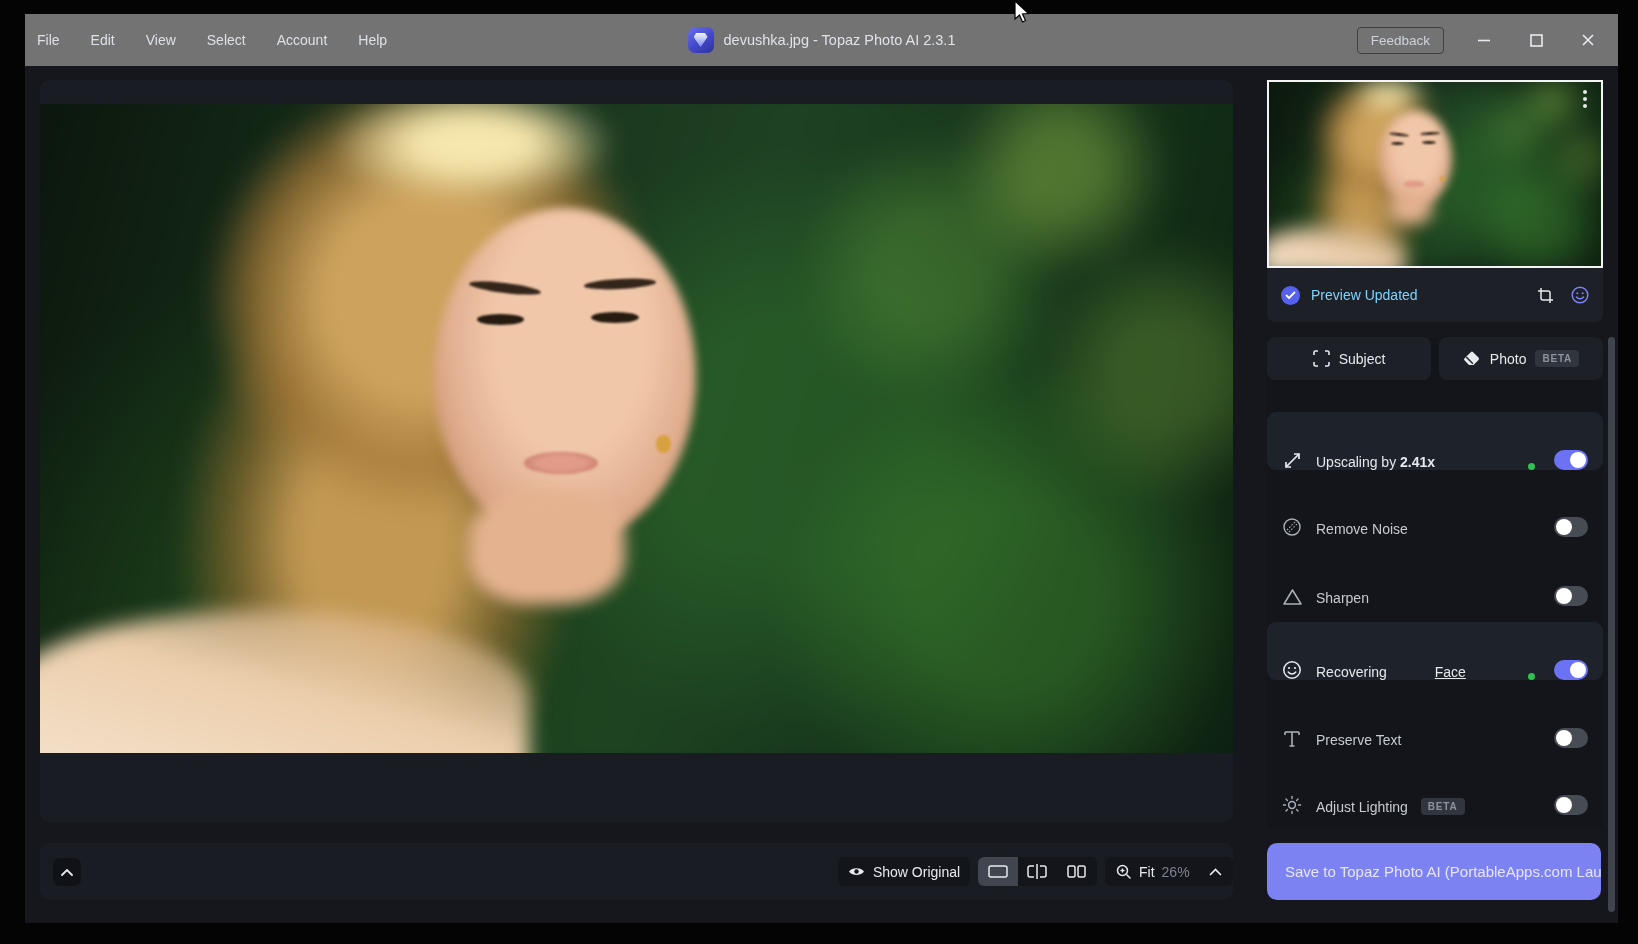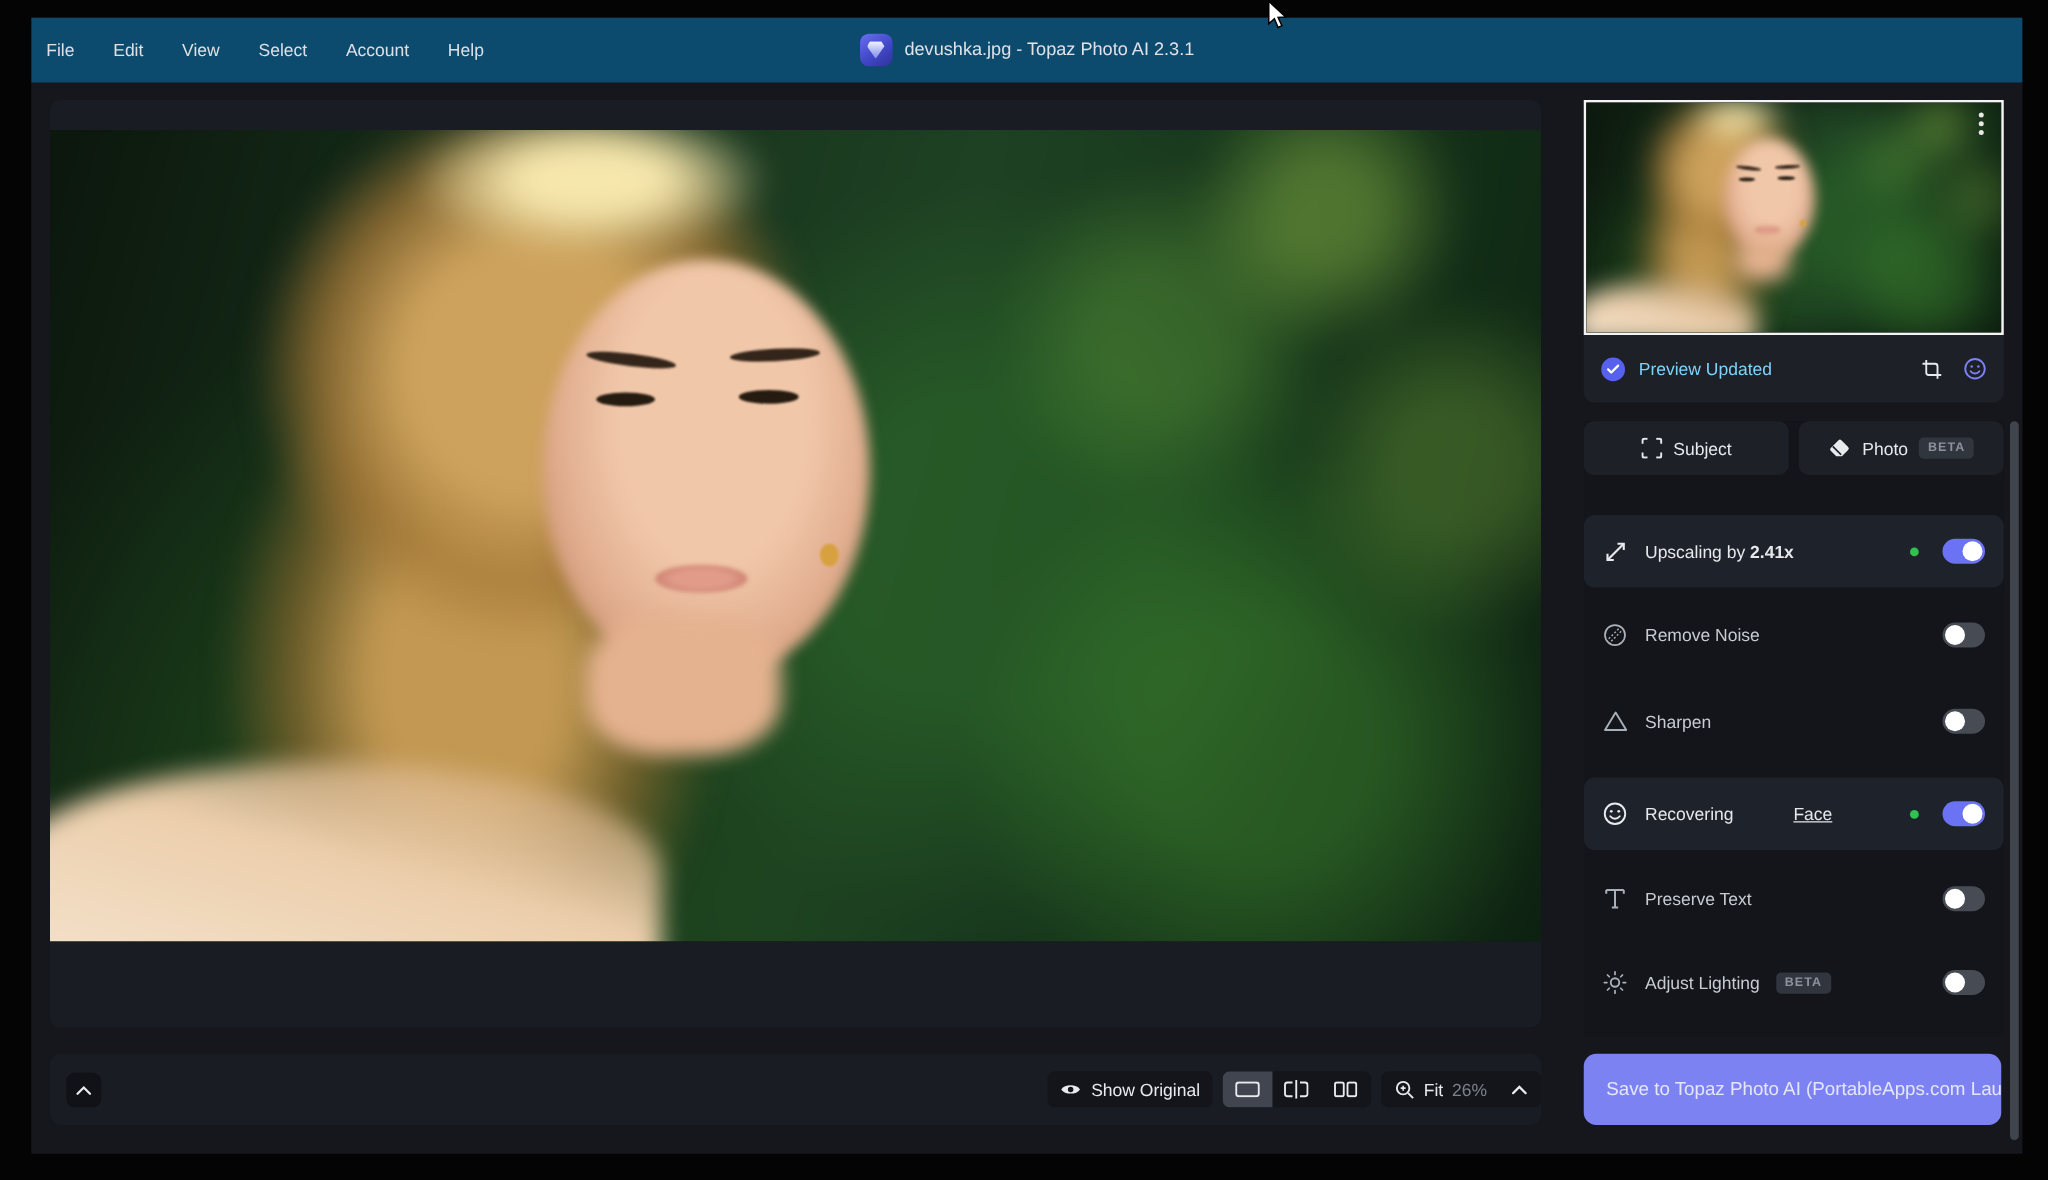--- a/index.html
+++ b/index.html
@@ -4,21 +4,21 @@
 <style>
   * { margin:0; padding:0; box-sizing:border-box; }
   html,body { width:1638px; height:944px; background:#040405; overflow:hidden;
               font-family:"Liberation Sans", sans-serif; }
 
   .window { position:absolute; left:25px; top:14px; width:1593px; height:909px;
             background:#15171c; overflow:hidden; }
 
   
   .titlebar { position:absolute; left:0; top:0; width:100%; height:52px;
-              background:#0c4a6e; display:flex; align-items:center; }
+              background:#737373; display:flex; align-items:center; }
   .menubar { display:flex; gap:27px; padding-left:10px; }
   .menu-item { color:#dde0e5; font-size:14px; padding:4px 2px; cursor:default; }
   .title-center { position:absolute; left:50%; top:0; height:52px; transform:translateX(-50%);
                   display:flex; align-items:center; gap:10px; }
   .app-icon { width:26px; height:26px; border-radius:7px;
               background:linear-gradient(145deg,#6a6ff0 0%,#4247c8 55%,#2e329a 100%);
               display:flex; align-items:center; justify-content:center; }
   .app-icon .gem { width:14px; height:14px; background:linear-gradient(180deg,#f2f4ff,#aab3f2 60%,#7f8ae8);
                    clip-path:polygon(50% 100%, 0 28%, 18% 0, 82% 0, 100% 28%); }
   .win-title { color:#dfe2e7; font-size:14.5px; }
@@ -94,21 +94,21 @@
   .preview-status { color:#7dd3fc; font-size:14px; }
   .preview-actions { margin-left:auto; display:flex; gap:17px; align-items:center; }
 
   .options { position:absolute; left:0; top:323px; width:336px; height:492px; background:#13151a; }
   .tool-row { position:absolute; left:0; top:0; width:100%; height:43px; display:flex; gap:8px; }
   .tool-btn { flex:1; background:#1d2027; border-radius:8px; display:flex; align-items:center;
               justify-content:center; gap:9px; color:#e7e9ed; font-size:14px; }
   .beta { background:#31353d; color:#8d939e; font-size:10px; letter-spacing:.8px;
           padding:3px 7px; border-radius:4px; font-weight:bold; }
 
-  .frow { position:absolute; left:0; width:336px; height:58px; display:flex; align-items:center;
+  .frow { position:absolute; left:0; width:336px; height:58px; display:flex; align-items:flex-end;
           padding:0 15px 0 14px; gap:13px; }
   .frow.card { background:#1e222a; border-radius:9px; }
   .frow .ficon { width:22px; display:flex; justify-content:center; color:#aab0ba; }
   .flabel { color:#e6e8ec; font-size:14px; }
   .flabel b { font-weight:bold; }
   .flabel .und { text-decoration:underline;margin-left:44px; }
   .frow.dim .flabel { color:#c7cbd2; }
   .spacer { flex:1; }
   .gdot { width:7px; height:7px; border-radius:50%; background:#2ec24e; margin-right:6px; }
 
@@ -139,20 +139,38 @@
       <span class="menu-item">View</span>
       <span class="menu-item">Select</span>
       <span class="menu-item">Account</span>
       <span class="menu-item">Help</span>
     </div>
     <div class="title-center">
       <div class="app-icon">
           <div class="gem"></div>
         </div>
       <span class="win-title">devushka.jpg - Topaz Photo AI 2.3.1</span>
+    </div>
+    <div class="tb-right">
+      <button class="feedback-btn">Feedback</button>
+      <span class="winctl">
+        <svg width="14" height="14" viewBox="0 0 14 14">
+            <line x1="1" y1="7.5" x2="13" y2="7.5" stroke="#e8eaee" stroke-width="1.6"></line>
+          </svg>
+      </span>
+      <span class="winctl">
+        <svg width="13" height="13" viewBox="0 0 13 13">
+            <rect x="1" y="1" width="11" height="11" fill="none" stroke="#e8eaee" stroke-width="1.6"></rect>
+          </svg>
+      </span>
+      <span class="winctl">
+        <svg width="14" height="14" viewBox="0 0 14 14">
+            <path d="M2 2 L12 12 M12 2 L2 12" stroke="#e8eaee" stroke-width="1.6"></path>
+          </svg>
+      </span>
     </div>
   </div>
 
   <div class="canvas">
     <div class="photo">
       <div class="portrait">
         <div class="p-bg"></div>
         <div class="p-hair"></div>
         <div class="p-face"></div>
         <div class="p-neck"></div>

